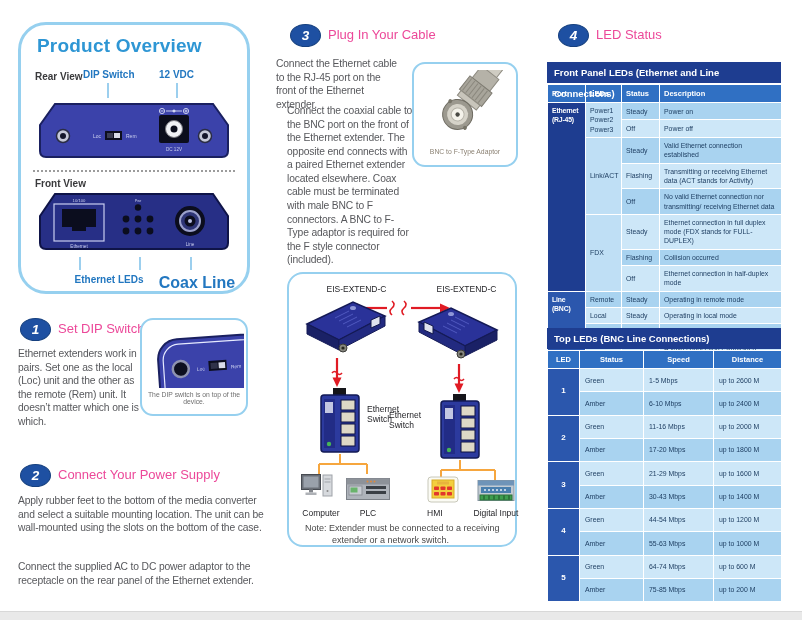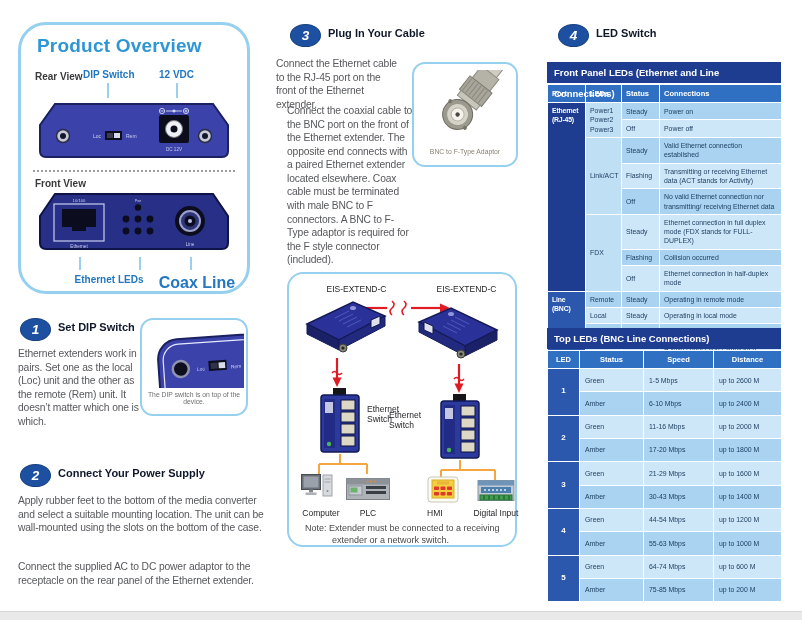--- a/index.html
+++ b/index.html
@@ -3,21 +3,21 @@
 <meta charset="utf-8">
 <style>
   * { box-sizing: border-box; margin: 0; padding: 0; }
   body { font-family: "Liberation Sans", sans-serif; background: #ffffff; }
   .page { position: relative; width: 802px; height: 620px; background: #fff; overflow: hidden; }
   .abs { position: absolute; }
   svg text { font-family: "Liberation Sans", sans-serif; }
 
   
   .ov-title { font-size: 19px; font-weight: 700; color: #2e96d4; letter-spacing: .2px; }
-  .section-title { font-size: 11px; font-weight: 700; color: #0f172a; }
+  .section-title { font-size: 13px; font-weight: 400; color: #ec4899; }
   .badge { width: 31px; height: 23px; background: #1e50a2; border: 1px solid #16407f;
            border-radius: 50%; color: #fff; font-weight: 700; font-style: italic; font-size: 13.5px;
            display: flex; align-items: center; justify-content: center; }
 
   
   .body-text { font-size: 10.3px; color: #57585c; line-height: 1.32; letter-spacing: -0.15px; }
   .small-dark { font-size: 10px; font-weight: 700; color: #3a3a3c; }
   .blue-label { font-size: 10px; font-weight: 700; color: #2277c0; }
   .fig-caption { font-size: 6.8px; color: #6f6f6f; }
   .bnc-caption { font-size: 6.8px; color: #8b8173; }
@@ -339,37 +339,37 @@
 
     <div class="abs diag-label" style="left:6px; top:234px; width:52px; text-align:center;">Computer</div>
     <div class="abs diag-label" style="left:57px; top:234px; width:44px; text-align:center;">PLC</div>
     <div class="abs diag-label" style="left:138px; top:234px; width:32px; text-align:left;">HMI</div>
     <div class="abs diag-label" style="left:180px; top:234px; width:54px; text-align:center;">Digital Input</div>
 
     <div class="abs note-text" style="left:16px; top:248px; width:200px;">Note: Extender must be connected to a receiving extender or a network switch.</div>
   </div>
 
   <div class="abs badge" style="left:558px; top:24px;">4</div>
-  <div class="abs section-title" style="left:596px; top:27px;">LED Switch</div>
+  <div class="abs section-title" style="left:596px; top:27px;">LED Status</div>
 
   <div class="abs" style="left:547px; top:62px; width:234px;">
     <div class="tbl-title">Front Panel LEDs (Ethernet and Line Connections)</div>
     <table class="data" id="t1">
       <colgroup>
           <col style="width:38px">
           <col style="width:36px">
           <col style="width:38px">
           <col style="width:122px">
         </colgroup>
       <thead>
         <tr>
           <th>Port</th>
           <th>LEDs</th>
           <th>Status</th>
-          <th>Connections</th>
+          <th>Description</th>
         </tr>
       </thead>
       <tbody>
         <tr class="rA">
           <td class="port-cell" rowspan="8">Ethernet (RJ-45)</td>
           <td class="led-span" rowspan="2">
             <div>Power1</div>
             <div>Power2</div>
             <div>Power3</div>
           </td>

